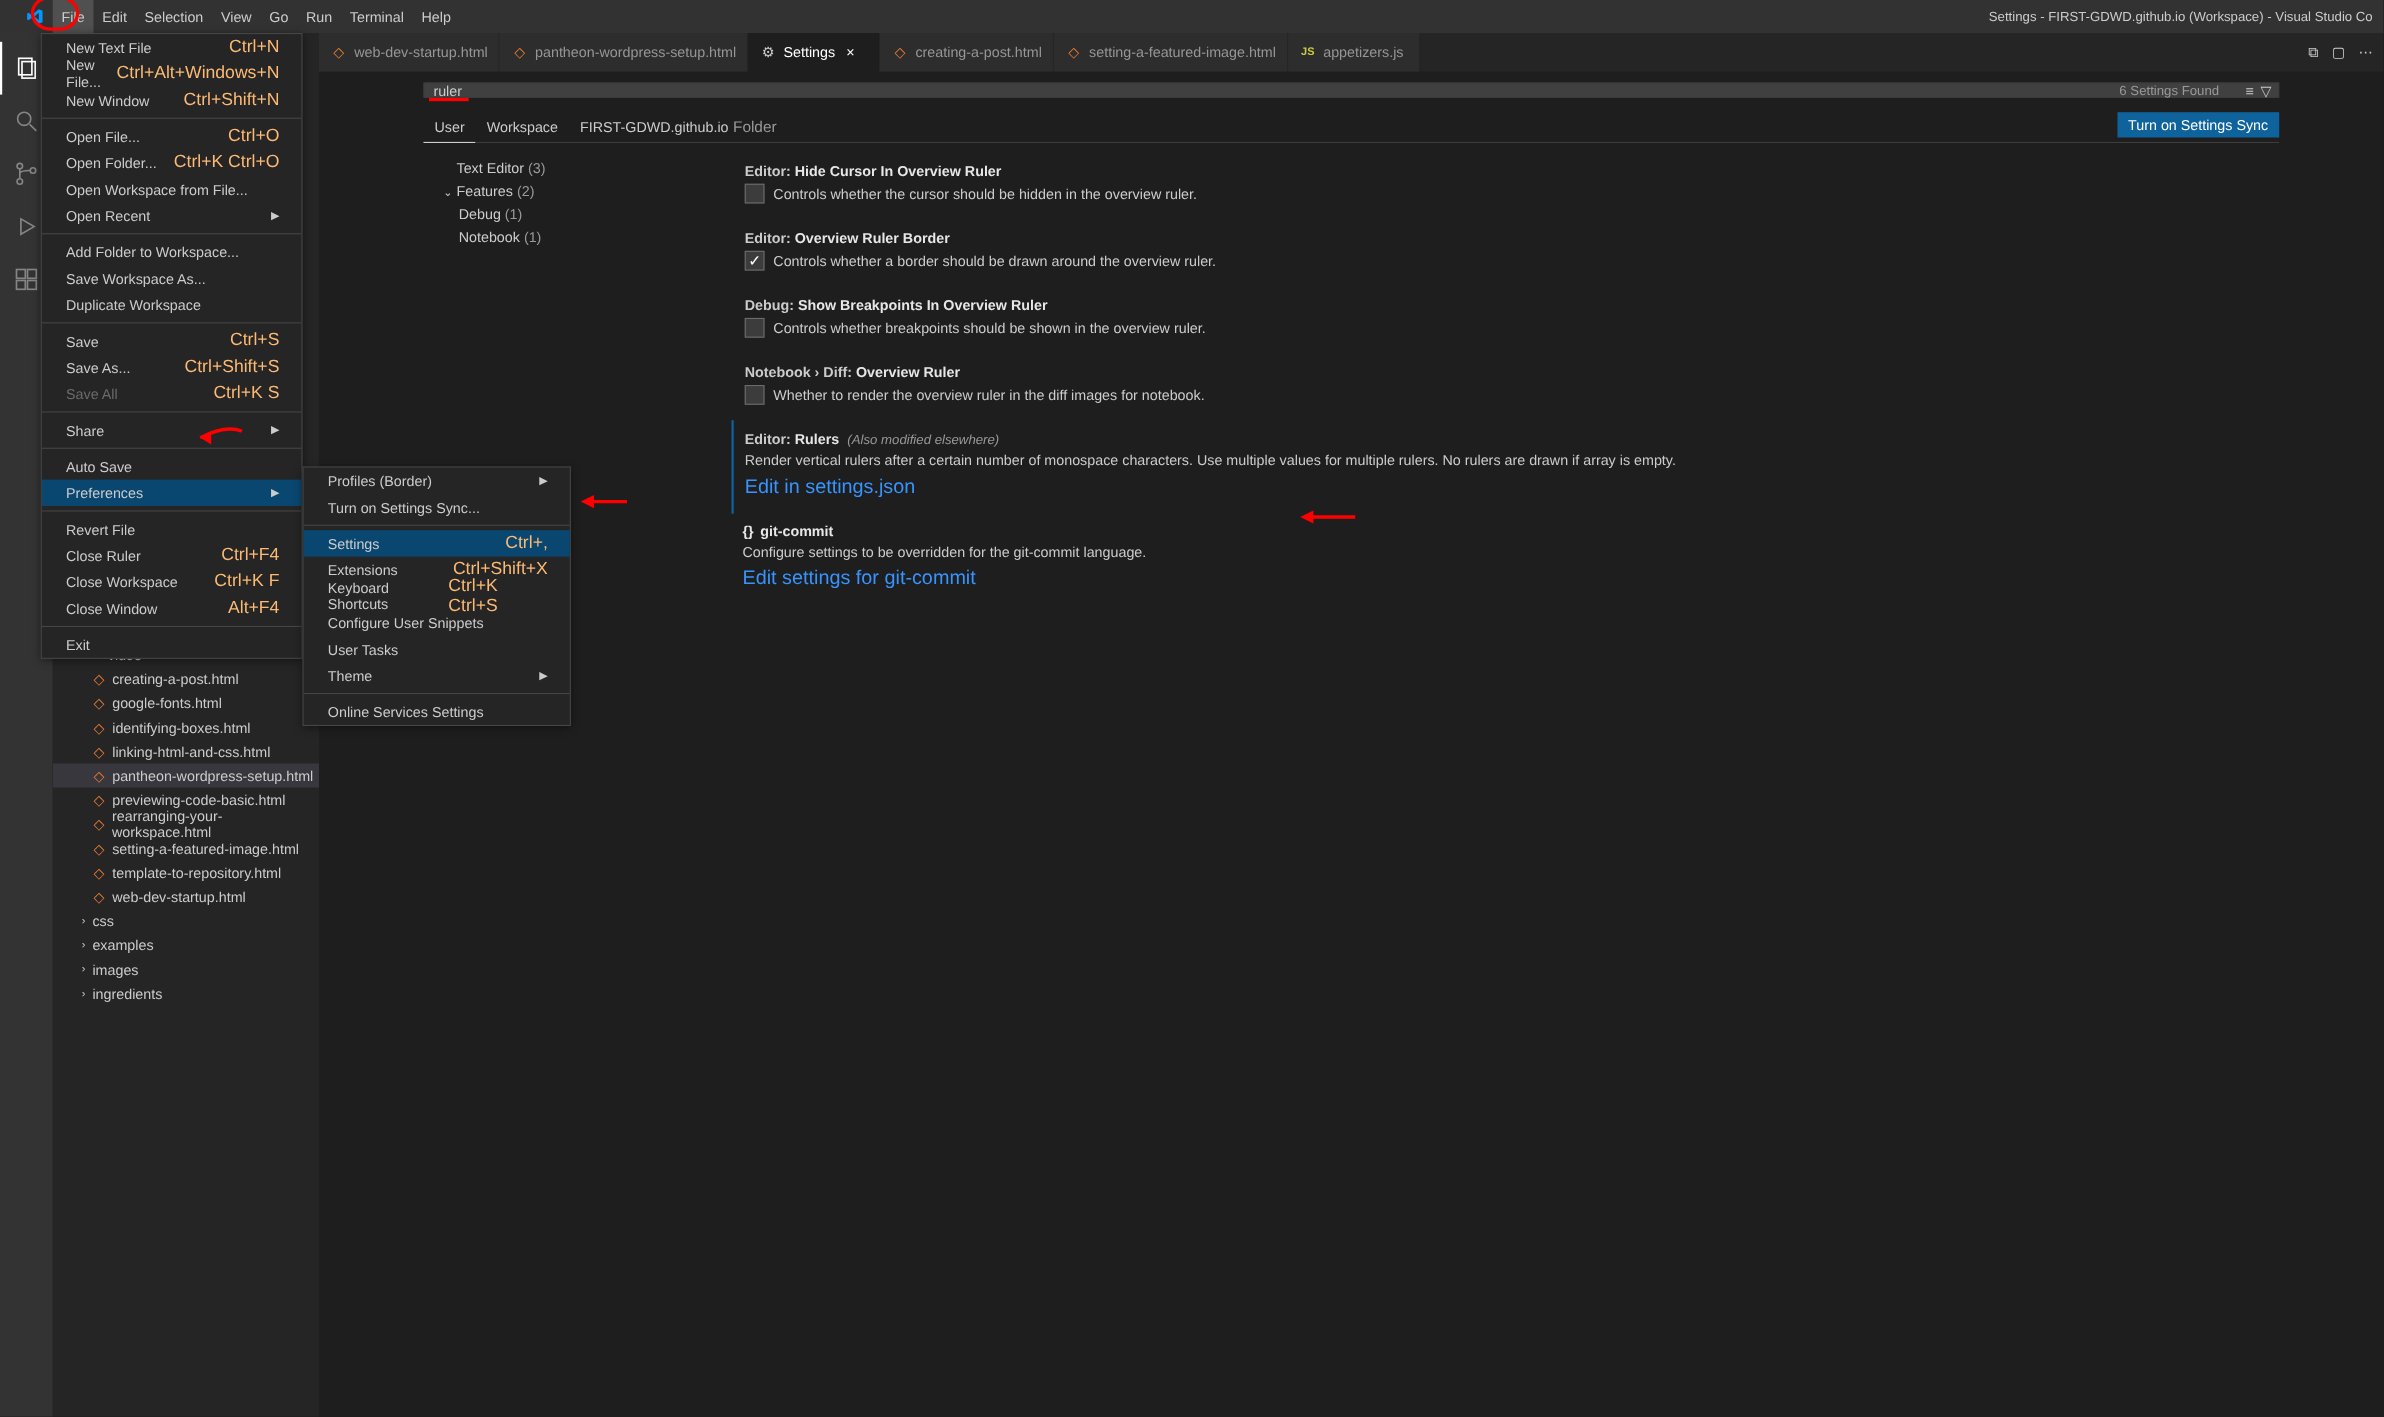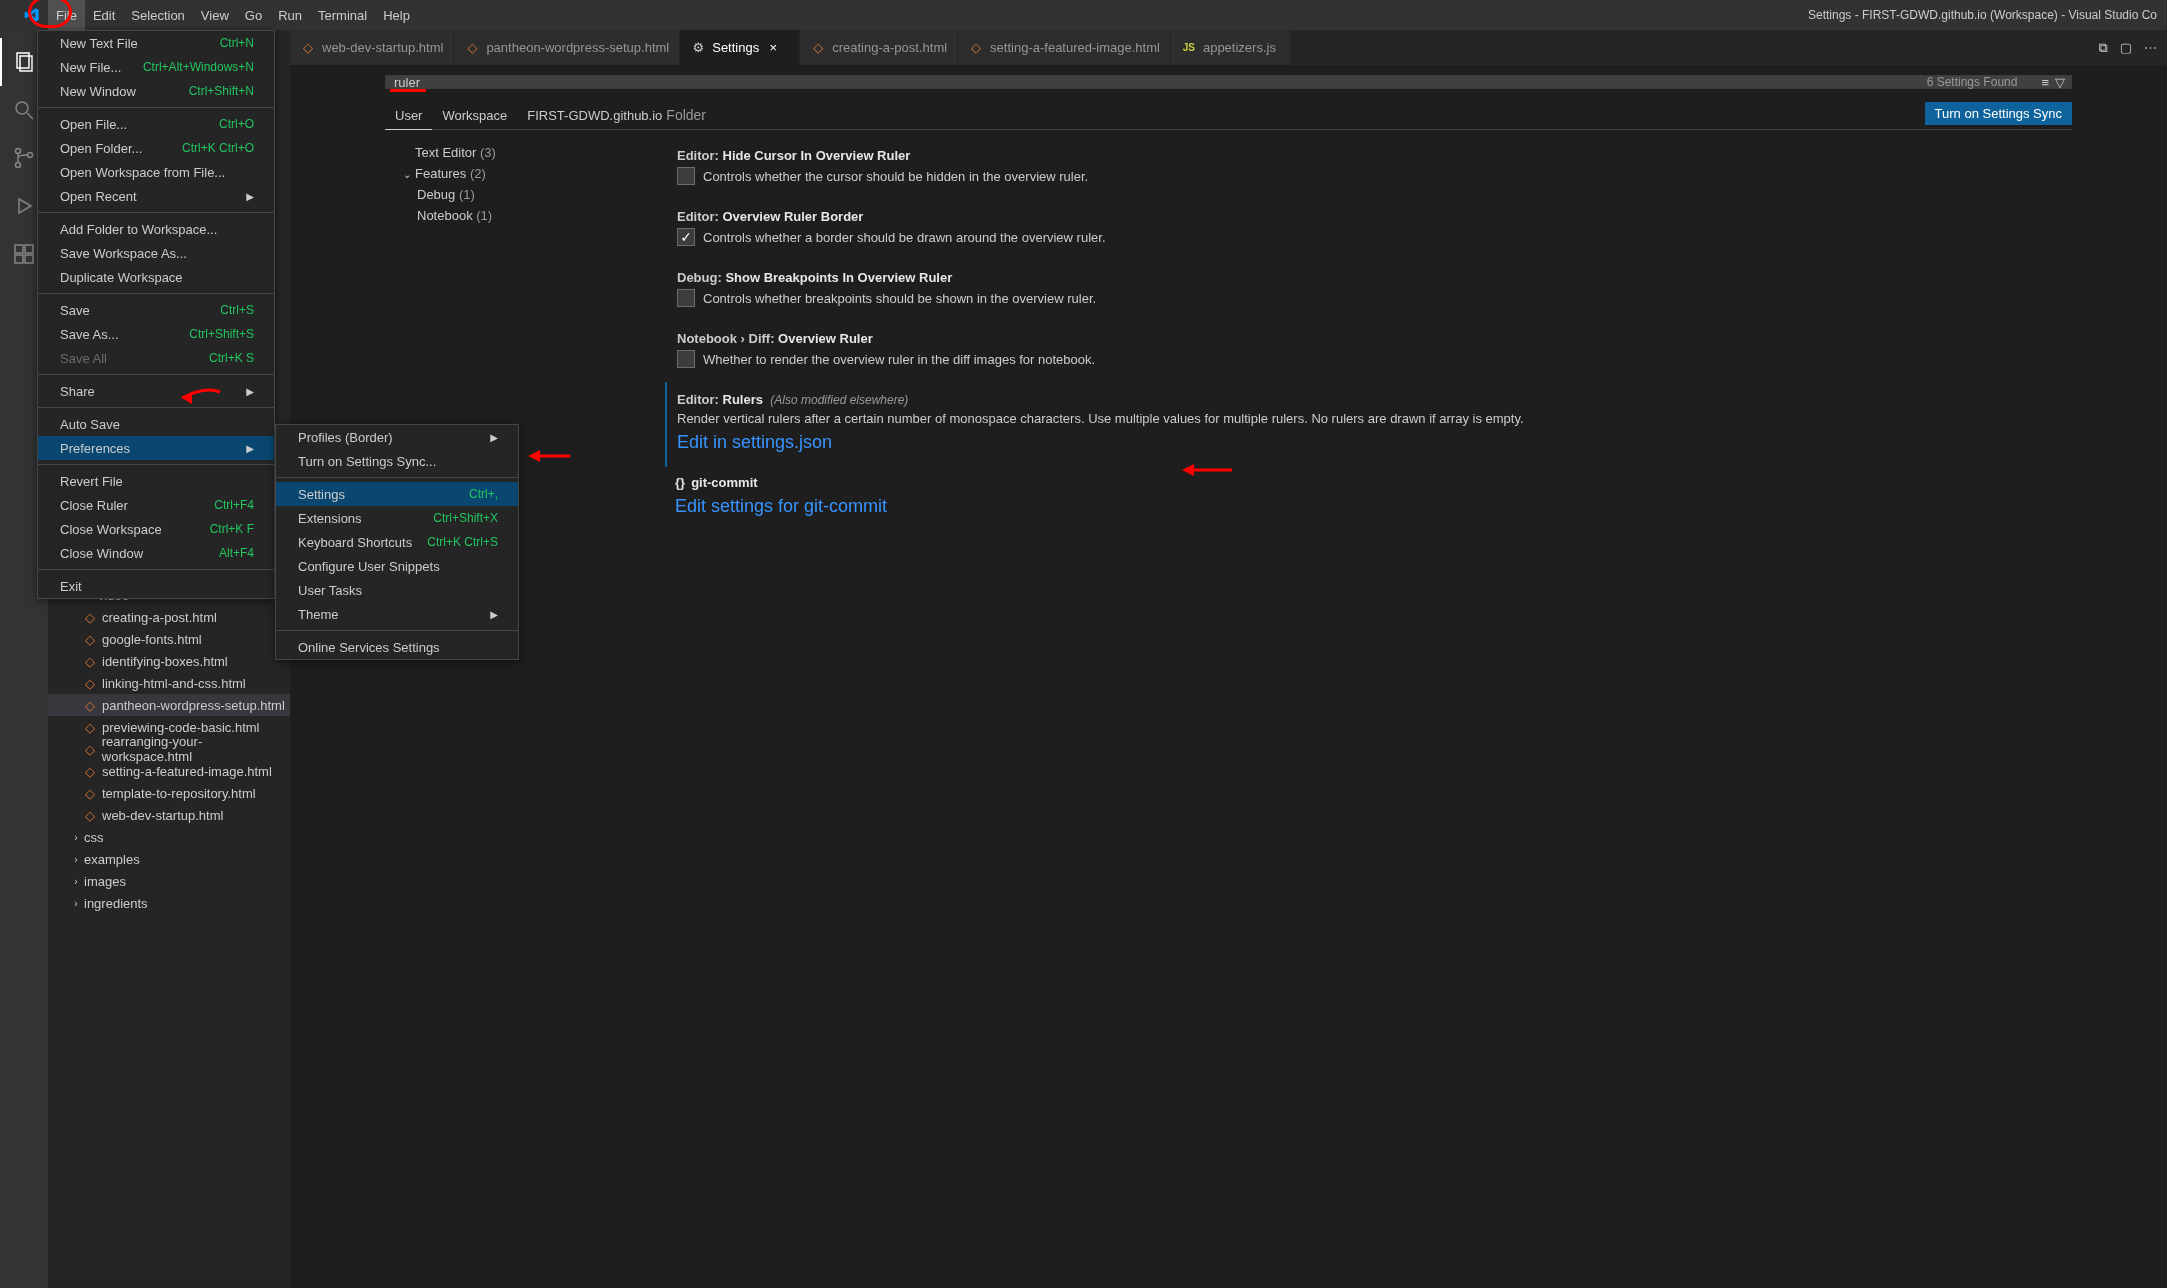--- a/index.html
+++ b/index.html
@@ -30,21 +30,21 @@
 .tree-icon { width: 16px; margin-right: 4px; display: flex; justify-content: center; }
 .tree-label { color: #cccccc; }
 .file-icon-html { color: #e37933; }
 
 
 .dropdown-menu { position: absolute; background: #252526; border: 1px solid #454545; box-shadow: 0 2px 8px rgba(0,0,0,0.5); z-index: 500; min-width: 230px; }
 .file-menu { left: 37px; top: 30px; width: 238px; }
 .menu-row { display: flex; justify-content: space-between; align-items: center; height: 24px; padding: 0 20px 0 22px; color: #cccccc; cursor: pointer; font-size: 13px; }
 .menu-row.highlighted { background: #094771; }
 .menu-row.disabled { color: #6b6b6b; }
-.menu-shortcut { color: #22c55e; font-size: 12px; }
+.menu-shortcut { color: #fdba74; font-size: 16px; }
 .menu-separator { height: 1px; background: #454545; margin: 4px 0; }
 .submenu-arrow { font-size: 10px; }
 
 
 .pref-menu { left: 275px; top: 424px; width: 244px; }
 
 
 .editor-area { position: absolute; left: 290px; top: 30px; right: 0; bottom: 0; background: #1e1e1e; }
 .tab-bar { height: 35px; background: #252526; display: flex; align-items: stretch; }
 .tab { display: flex; align-items: center; padding: 0 10px; background: #2d2d2d; border-right: 1px solid #252526; cursor: pointer; color: #969696; font-size: 13px; gap: 6px; min-width: 120px; }
@@ -481,17 +481,19 @@
               <span class="checkbox"></span>
               <span class="setting-desc-text">Whether to render the overview ruler in the diff images for notebook.</span>
             </div>
           </div>
           <div class="setting-block modified"><div class="setting-title"><span class="setting-scope">Editor: </span><span class="setting-name">Rulers</span><span class="setting-note">  (Also modified elsewhere)</span></div><div class="setting-desc">
               <span class="setting-desc-text">Render vertical rulers after a certain number of monospace characters. Use multiple values for multiple rulers. No rulers are drawn if array is empty.</span>
             </div><a class="setting-link">Edit in settings.json</a></div>
           <div class="lang-override"><div class="lang-header">
               <span>{}</span>
               <span>git-commit</span>
+            </div><div class="setting-desc" style="margin-top:4px">
+              <span class="setting-desc-text">Configure settings to be overridden for the git-commit language.</span>
             </div><a class="setting-link">Edit settings for git-commit</a></div>
         </div>
     </div>
   </div>
 </div>
 
 </body></html>

